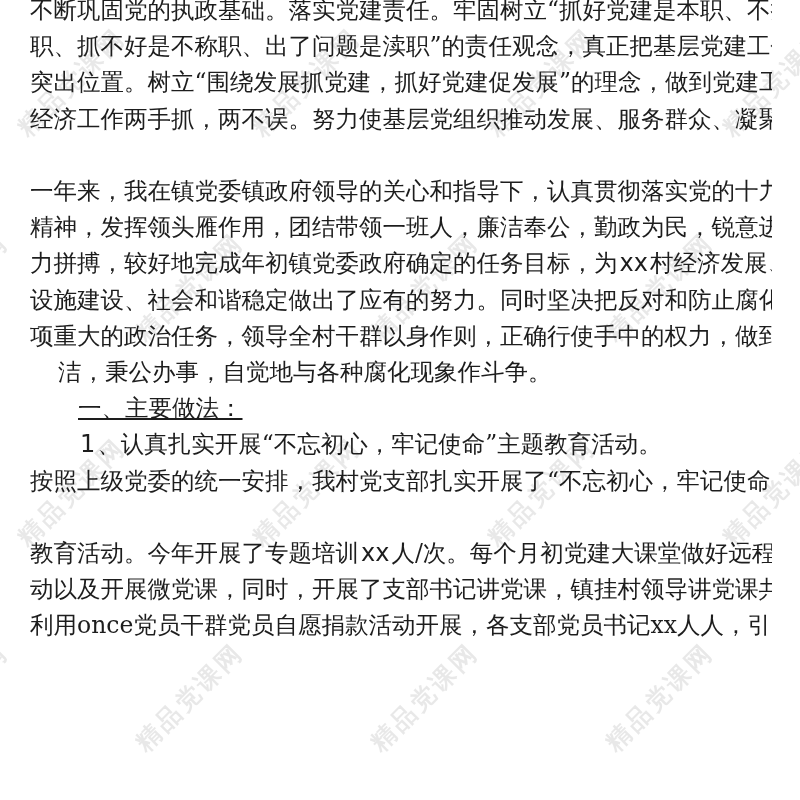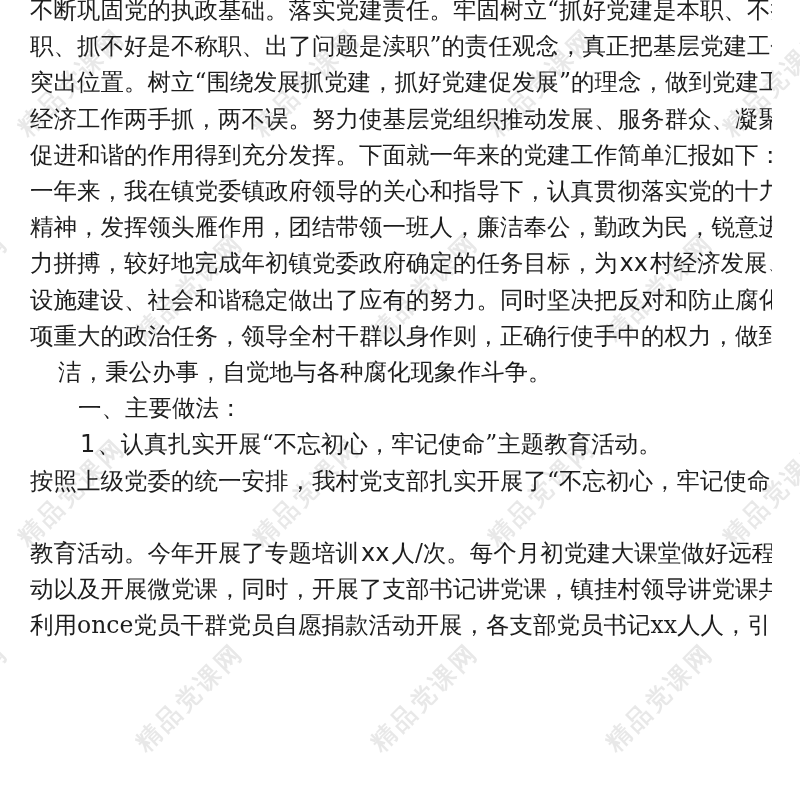--- a/index.html
+++ b/index.html
@@ -234,21 +234,20 @@
         <span>展</span>
         <span>、</span>
         <span>服</span>
         <span>务</span>
         <span>群</span>
         <span>众</span>
         <span>、</span>
         <span>凝</span>
         <span>聚</span>
       </div>
-      <div class="doc-line flush" style="top: 137.8px;">促进和谐的作用得到充分发挥。下面就一年来的党建工作简单汇报如下：</div>
       <div class="doc-line justify" style="top: 174px;">
         <span>一</span>
         <span>年</span>
         <span>来</span>
         <span>，</span>
         <span>我</span>
         <span>在</span>
         <span>镇</span>
         <span>党</span>
         <span>委</span>
@@ -406,21 +405,21 @@
         <span>手</span>
         <span>中</span>
         <span>的</span>
         <span>权</span>
         <span>力</span>
         <span>，</span>
         <span>做</span>
         <span>到</span>
       </div>
       <div class="doc-line flush" style="top: 355px; margin-left: 28px;">洁，秉公办事，自觉地与各种腐化现象作斗争。</div>
-      <div class="doc-line indent" style="top: 391.2px;">一、主要做法：</div>
+      <div class="doc-line indent" style="top: 391.2px; text-decoration: underline;">一、主要做法：</div>
       <div class="doc-line indent" style="top: 427.4px;"><span class="latin">1</span><span>、认真扎实开展“不忘初心，牢记使命”主题教育活动。</span></div>
       <div class="doc-line justify" style="top: 463.6px;">
         <span>按</span>
         <span>照</span>
         <span>上</span>
         <span>级</span>
         <span>党</span>
         <span>委</span>
         <span>的</span>
         <span>统</span>

